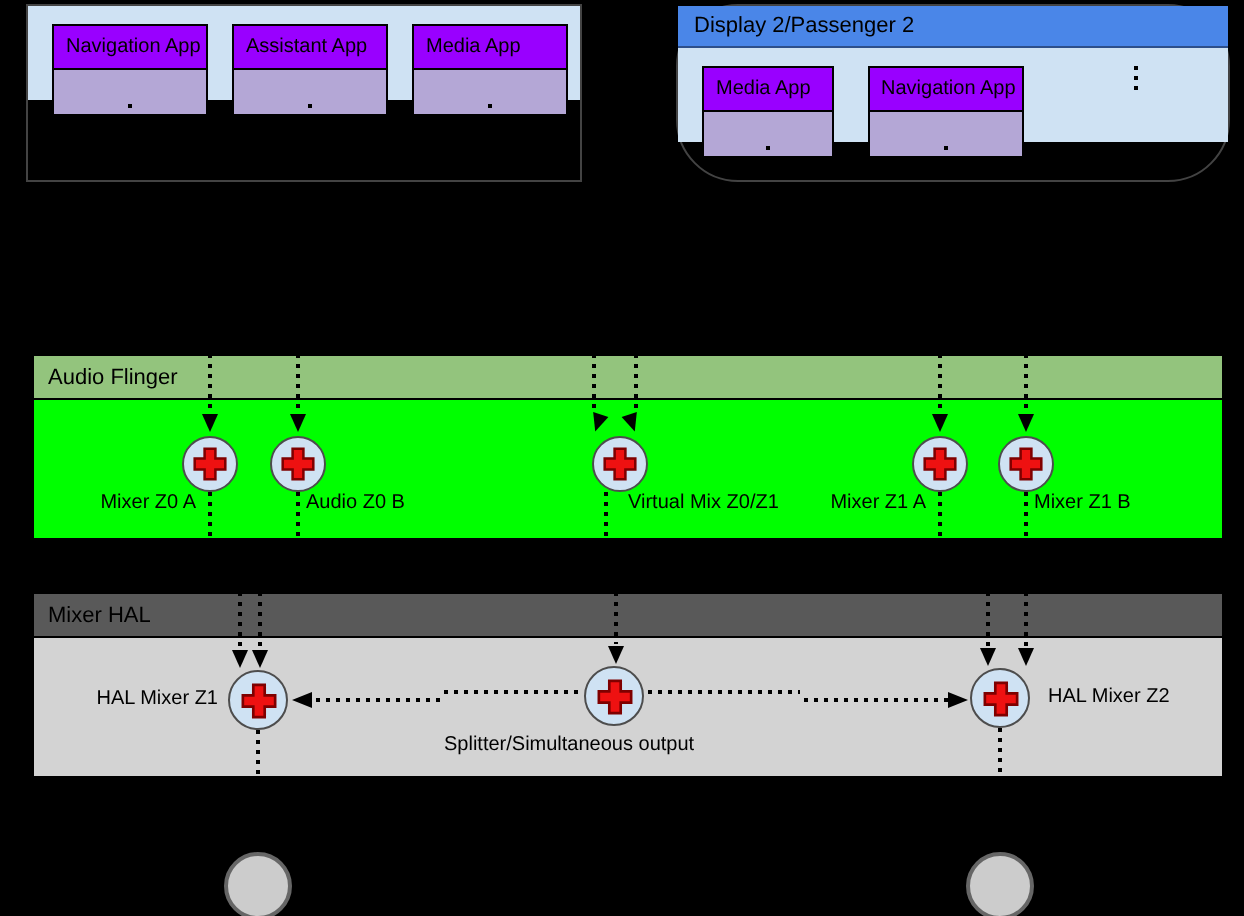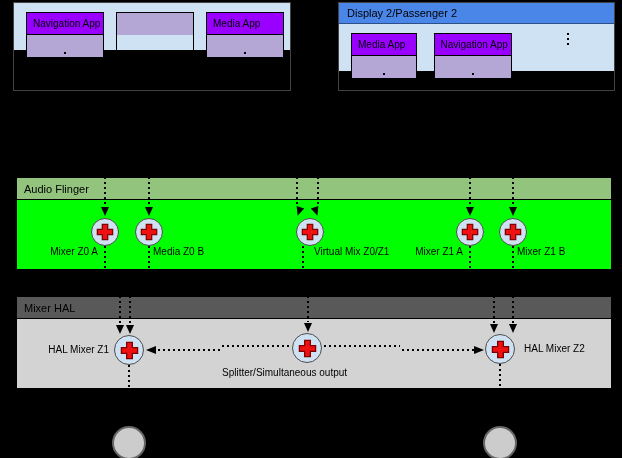--- a/index.html
+++ b/index.html
@@ -68,38 +68,41 @@
             <div class="app">
               <div class="app-header">
                 <span>Navigation App</span>
               </div>
               <div class="app-body"></div>
             </div>
             <div class="vdot" style="position:static;height:13px;"></div>
           </div>
           <div class="app-wrap" style="width: 78px;">
             <div class="app">
+              <div class="app-header">
+                <span>Assistant App</span>
+              </div>
               <div class="app-body"></div>
             </div>
             <div class="vdot" style="position:static;height:13px;"></div>
           </div>
           <div class="app-wrap" style="width: 78px;">
             <div class="app">
               <div class="app-header">
                 <span>Media App</span>
               </div>
               <div class="app-body"></div>
             </div>
             <div class="vdot" style="position:static;height:13px;"></div>
           </div>
         </div>
     </div>
   </section>
 
-  <section class="display" style="left:338px;width:277px;">
+  <section class="display" style="left:338px;width:277px;border-radius:31px;">
     <div class="display-header">
       <span>Display 2/Passenger 2</span>
     </div>
     <div class="display-body">
       <div class="apps">
           <div class="app-wrap" style="width: 66px;">
             <div class="app">
               <div class="app-header">
                 <span>Media App</span>
               </div>
@@ -148,21 +151,21 @@
       <div class="vdot" style="left: 104px; top: 246px; height: 23px;"></div>
       <div class="nodelabel" style="right: 524px; top: 246px;">Mixer Z0 A</div>
       <div class="vdot" style="left: 148px; top: 177px; height: 29px;"></div>
       <div class="arr-down" style="left: 145px; top: 207px;"></div>
       <div class="mixer" style="left: 135px; top: 218px; width: 28px; height: 28px;">
         <svg width="18" height="18" viewBox="0 0 20 20">
           <path d="M7 1.5h6v5.5h5.5v6H13v5.5H7V13H1.5V7H7z" fill="#ee1111" stroke="#7f0000" stroke-width="1.4"></path>
         </svg>
       </div>
       <div class="vdot" style="left: 148px; top: 246px; height: 23px;"></div>
-      <div class="nodelabel" style="left: 153px; top: 246px;">Media Z0 B</div>
+      <div class="nodelabel" style="left: 153px; top: 246px;">Audio Z0 B</div>
       <div class="vdot" style="left: 296px; top: 177px; height: 29px;"></div>
       <div class="arr-down" style="left: 295px; top: 207px; transform: rotate(18deg);"></div>
       <div class="vdot" style="left: 317px; top: 177px; height: 29px;"></div>
       <div class="arr-down" style="left: 312px; top: 207px; transform: rotate(-18deg);"></div>
       <div class="mixer" style="left: 296px; top: 218px; width: 28px; height: 28px;">
         <svg width="18" height="18" viewBox="0 0 20 20">
           <path d="M7 1.5h6v5.5h5.5v6H13v5.5H7V13H1.5V7H7z" fill="#ee1111" stroke="#7f0000" stroke-width="1.4"></path>
         </svg>
       </div>
       <div class="vdot" style="left: 302px; top: 246px; height: 23px;"></div>

